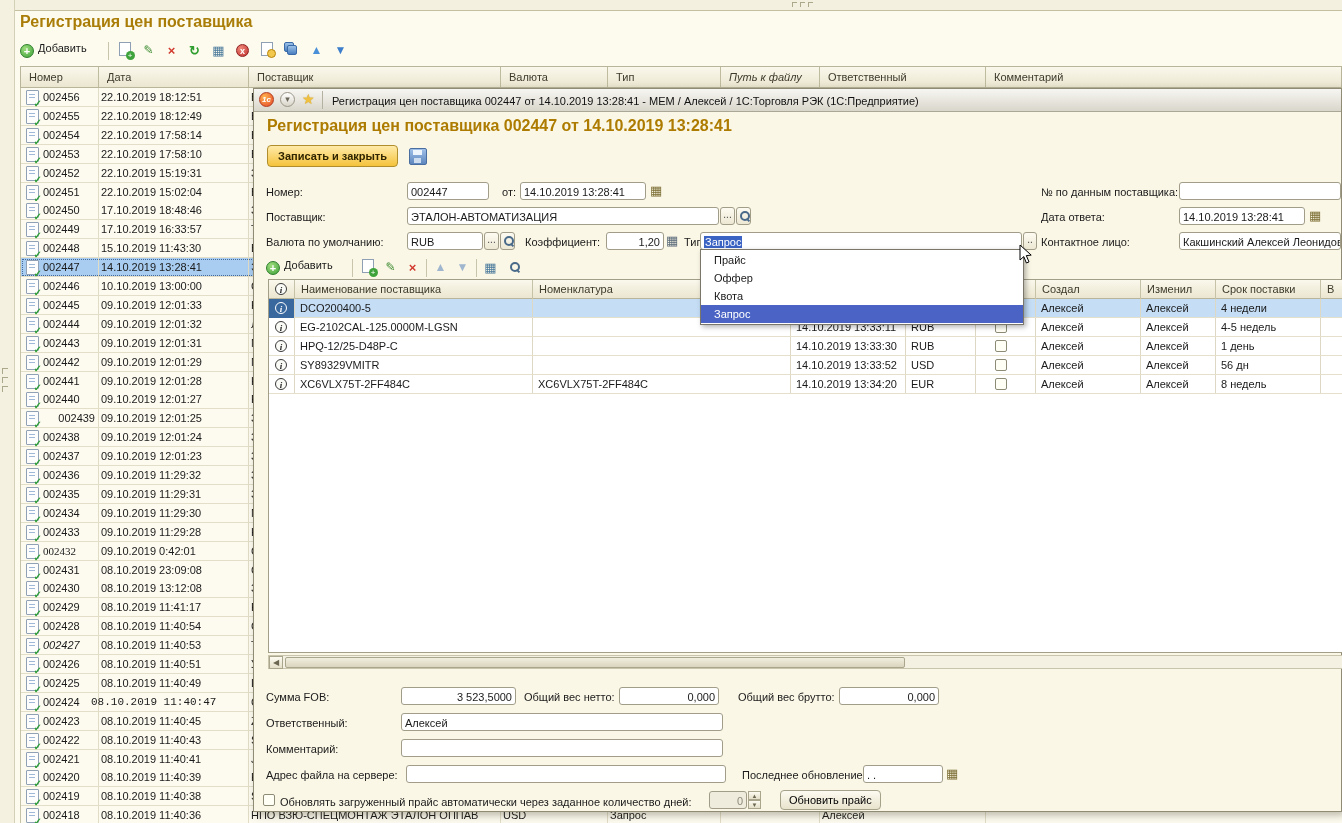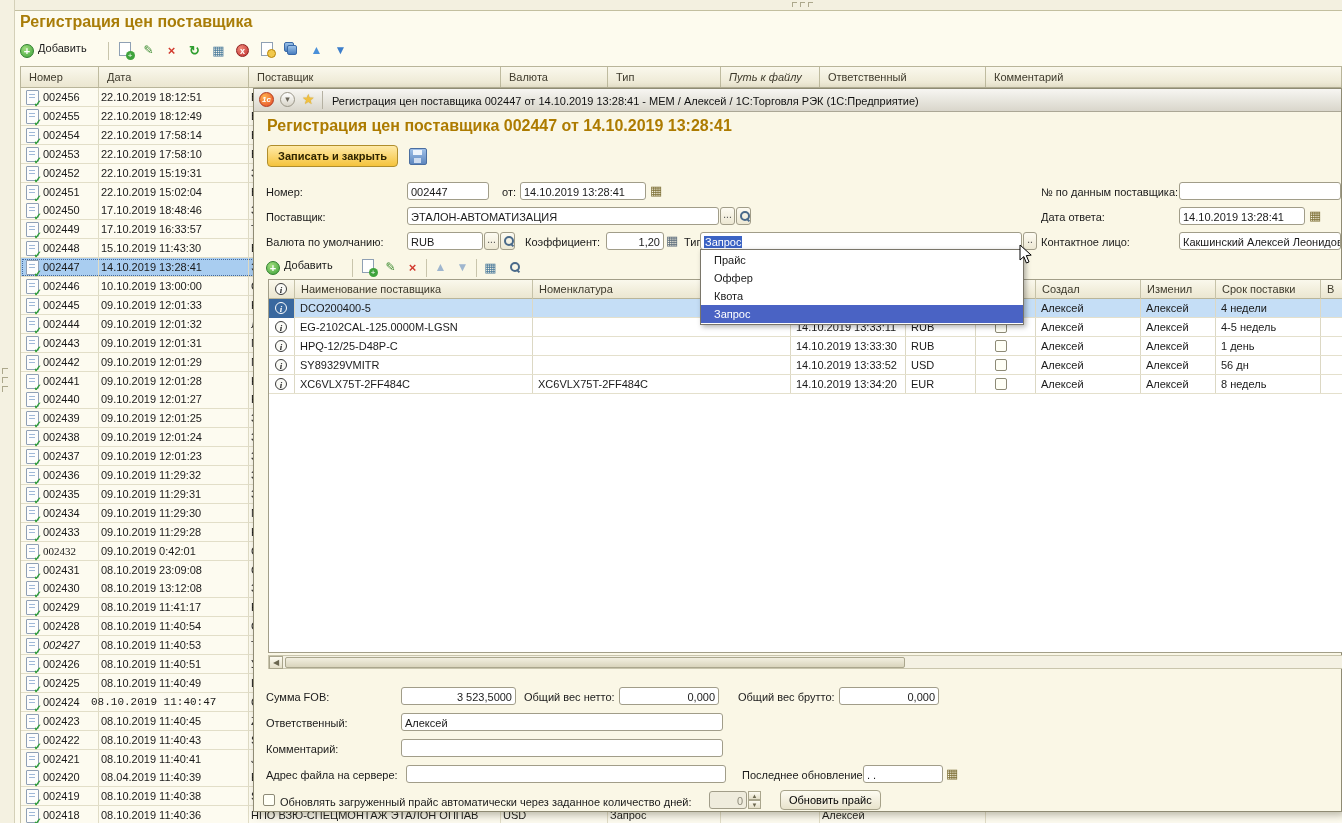--- a/index.html
+++ b/index.html
@@ -359,21 +359,21 @@
     </div>
     <div class="mrow" style="top: 321.3px;">
       <div class="vsep" style="left: 77px;"></div>
       <div class="vsep" style="left: 227px;"></div>
       <div class="vsep" style="left: 479px;"></div>
       <div class="vsep" style="left: 586px;"></div>
       <div class="vsep" style="left: 699px;"></div>
       <div class="vsep" style="left: 798px;"></div>
       <div class="vsep" style="left: 964px;"></div>
       <div class="doc" style="left: 5px; top: 2px;"></div>
-      <div class="ctext" style="left: 22px; width: 52px;">002439</div>
+      <div class="ctext" style="left: 22px; width: 52px; text-align: right;">002439</div>
       <div class="ctext" style="left: 80px; width: 144px;">09.10.2019 12:01:25</div>
       <div class="ctext" style="left: 230px; width: 246px;">З</div>
     </div>
     <div class="mrow" style="top: 340.2px;">
       <div class="vsep" style="left: 77px;"></div>
       <div class="vsep" style="left: 227px;"></div>
       <div class="vsep" style="left: 479px;"></div>
       <div class="vsep" style="left: 586px;"></div>
       <div class="vsep" style="left: 699px;"></div>
       <div class="vsep" style="left: 798px;"></div>
@@ -607,21 +607,21 @@
     <div class="mrow" style="top: 680.4px;">
       <div class="vsep" style="left: 77px;"></div>
       <div class="vsep" style="left: 227px;"></div>
       <div class="vsep" style="left: 479px;"></div>
       <div class="vsep" style="left: 586px;"></div>
       <div class="vsep" style="left: 699px;"></div>
       <div class="vsep" style="left: 798px;"></div>
       <div class="vsep" style="left: 964px;"></div>
       <div class="doc" style="left: 5px; top: 2px;"></div>
       <div class="ctext" style="left: 22px; width: 52px;">002420</div>
-      <div class="ctext" style="left: 80px; width: 144px;">08.04.2019 11:40:39</div>
+      <div class="ctext" style="left: 80px; width: 144px;">08.10.2019 11:40:39</div>
       <div class="ctext" style="left: 230px; width: 246px;">Е</div>
     </div>
     <div class="mrow" style="top: 699.3px;">
       <div class="vsep" style="left: 77px;"></div>
       <div class="vsep" style="left: 227px;"></div>
       <div class="vsep" style="left: 479px;"></div>
       <div class="vsep" style="left: 586px;"></div>
       <div class="vsep" style="left: 699px;"></div>
       <div class="vsep" style="left: 798px;"></div>
       <div class="vsep" style="left: 964px;"></div>

